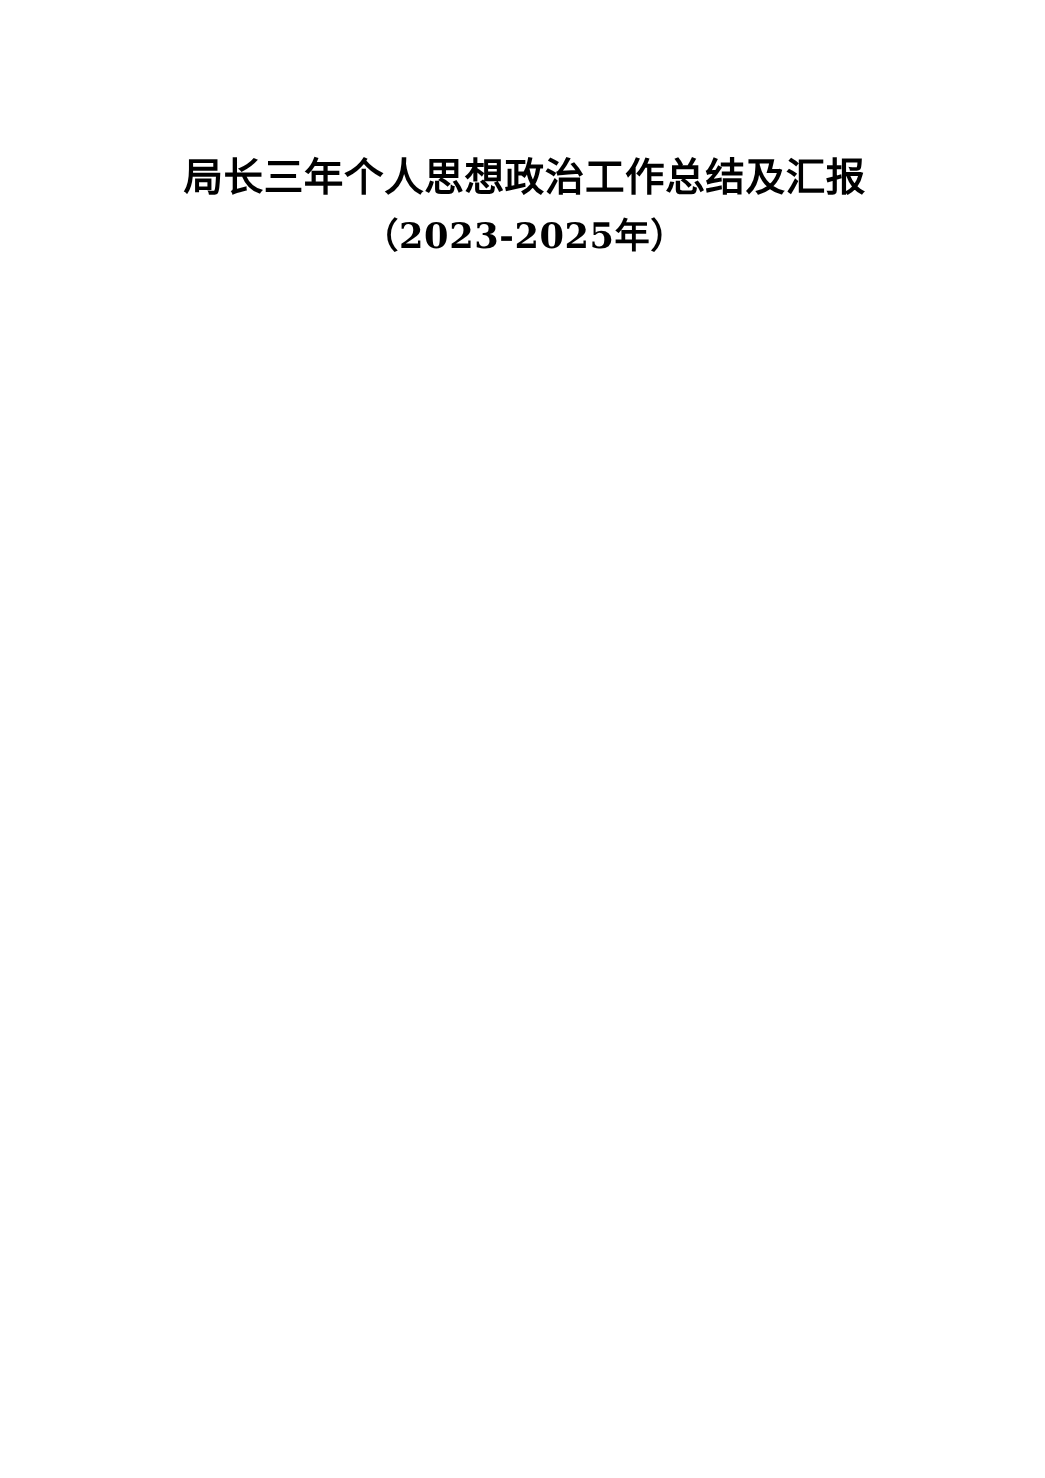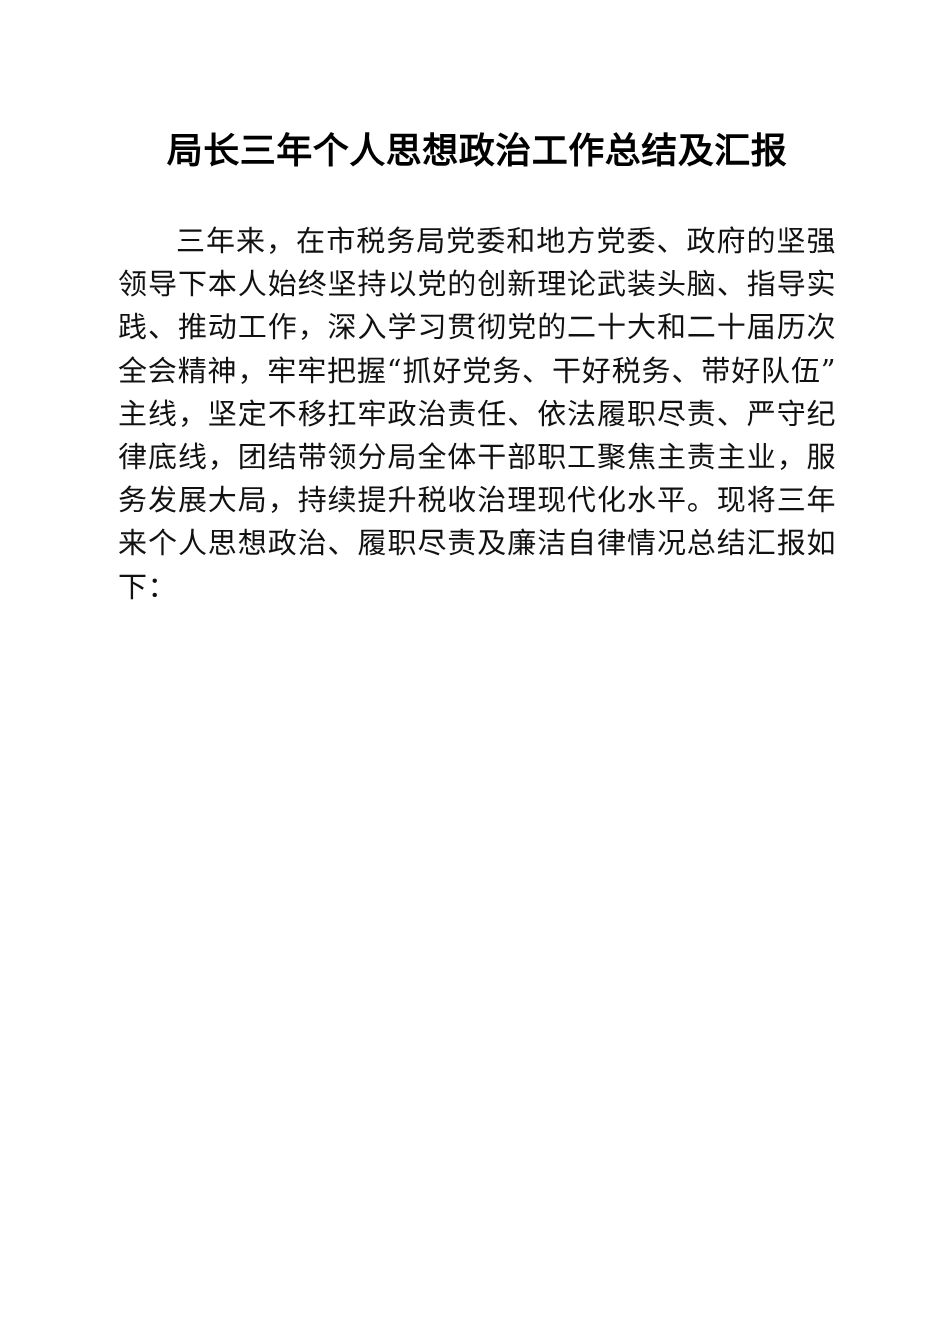--- a/index.html
+++ b/index.html
@@ -22,21 +22,21 @@
     width: 950px;
     height: 1344px;
     background: #ffffff;
     box-sizing: border-box;
   }
 
   
   .content {
     position: absolute;
     left: 118px;
-    top: 4px;
+    top: 16px;
     width: 718px;
   }
 
   
   .doc-title {
     margin: 0;
     padding-top: 122px;
     text-align: center;
     font-family: "DejaVu Serif", "Liberation Serif", serif;
     font-weight: bold;
@@ -90,22 +90,22 @@
   }
 </style>
 </head>
 <body>
 
 <div class="page">
   <div class="content">
 
     <h1 class="doc-title">局长三年个人思想政治工作总结及汇报</h1>
 
+    <h2 class="doc-subtitle">（2023-2025年）</h2>
 
     <div class="body-block">
 
-      <p class="para">三年来，在市税务局党委和地方党委、政府的坚强领导下本人始终坚持以党的创新理论武装头脑、指导实践、推动工作，深入学习贯彻党的二十大和二十届历次全会精神，牢牢把握“抓好党务、干好税务、带好队伍”主线，坚定不移扛牢政治责任、依法履职尽责、严守纪律底线，团结带领分局全体干部职工聚焦主责主业，服务发展大局，持续提升税收治理现代化水平。现将三年来个人思想政治、履职尽责及廉洁自律情况总结汇报如下：</p>
 
 
 
     </div>
   </div>
 </div>
 
 </body></html>

